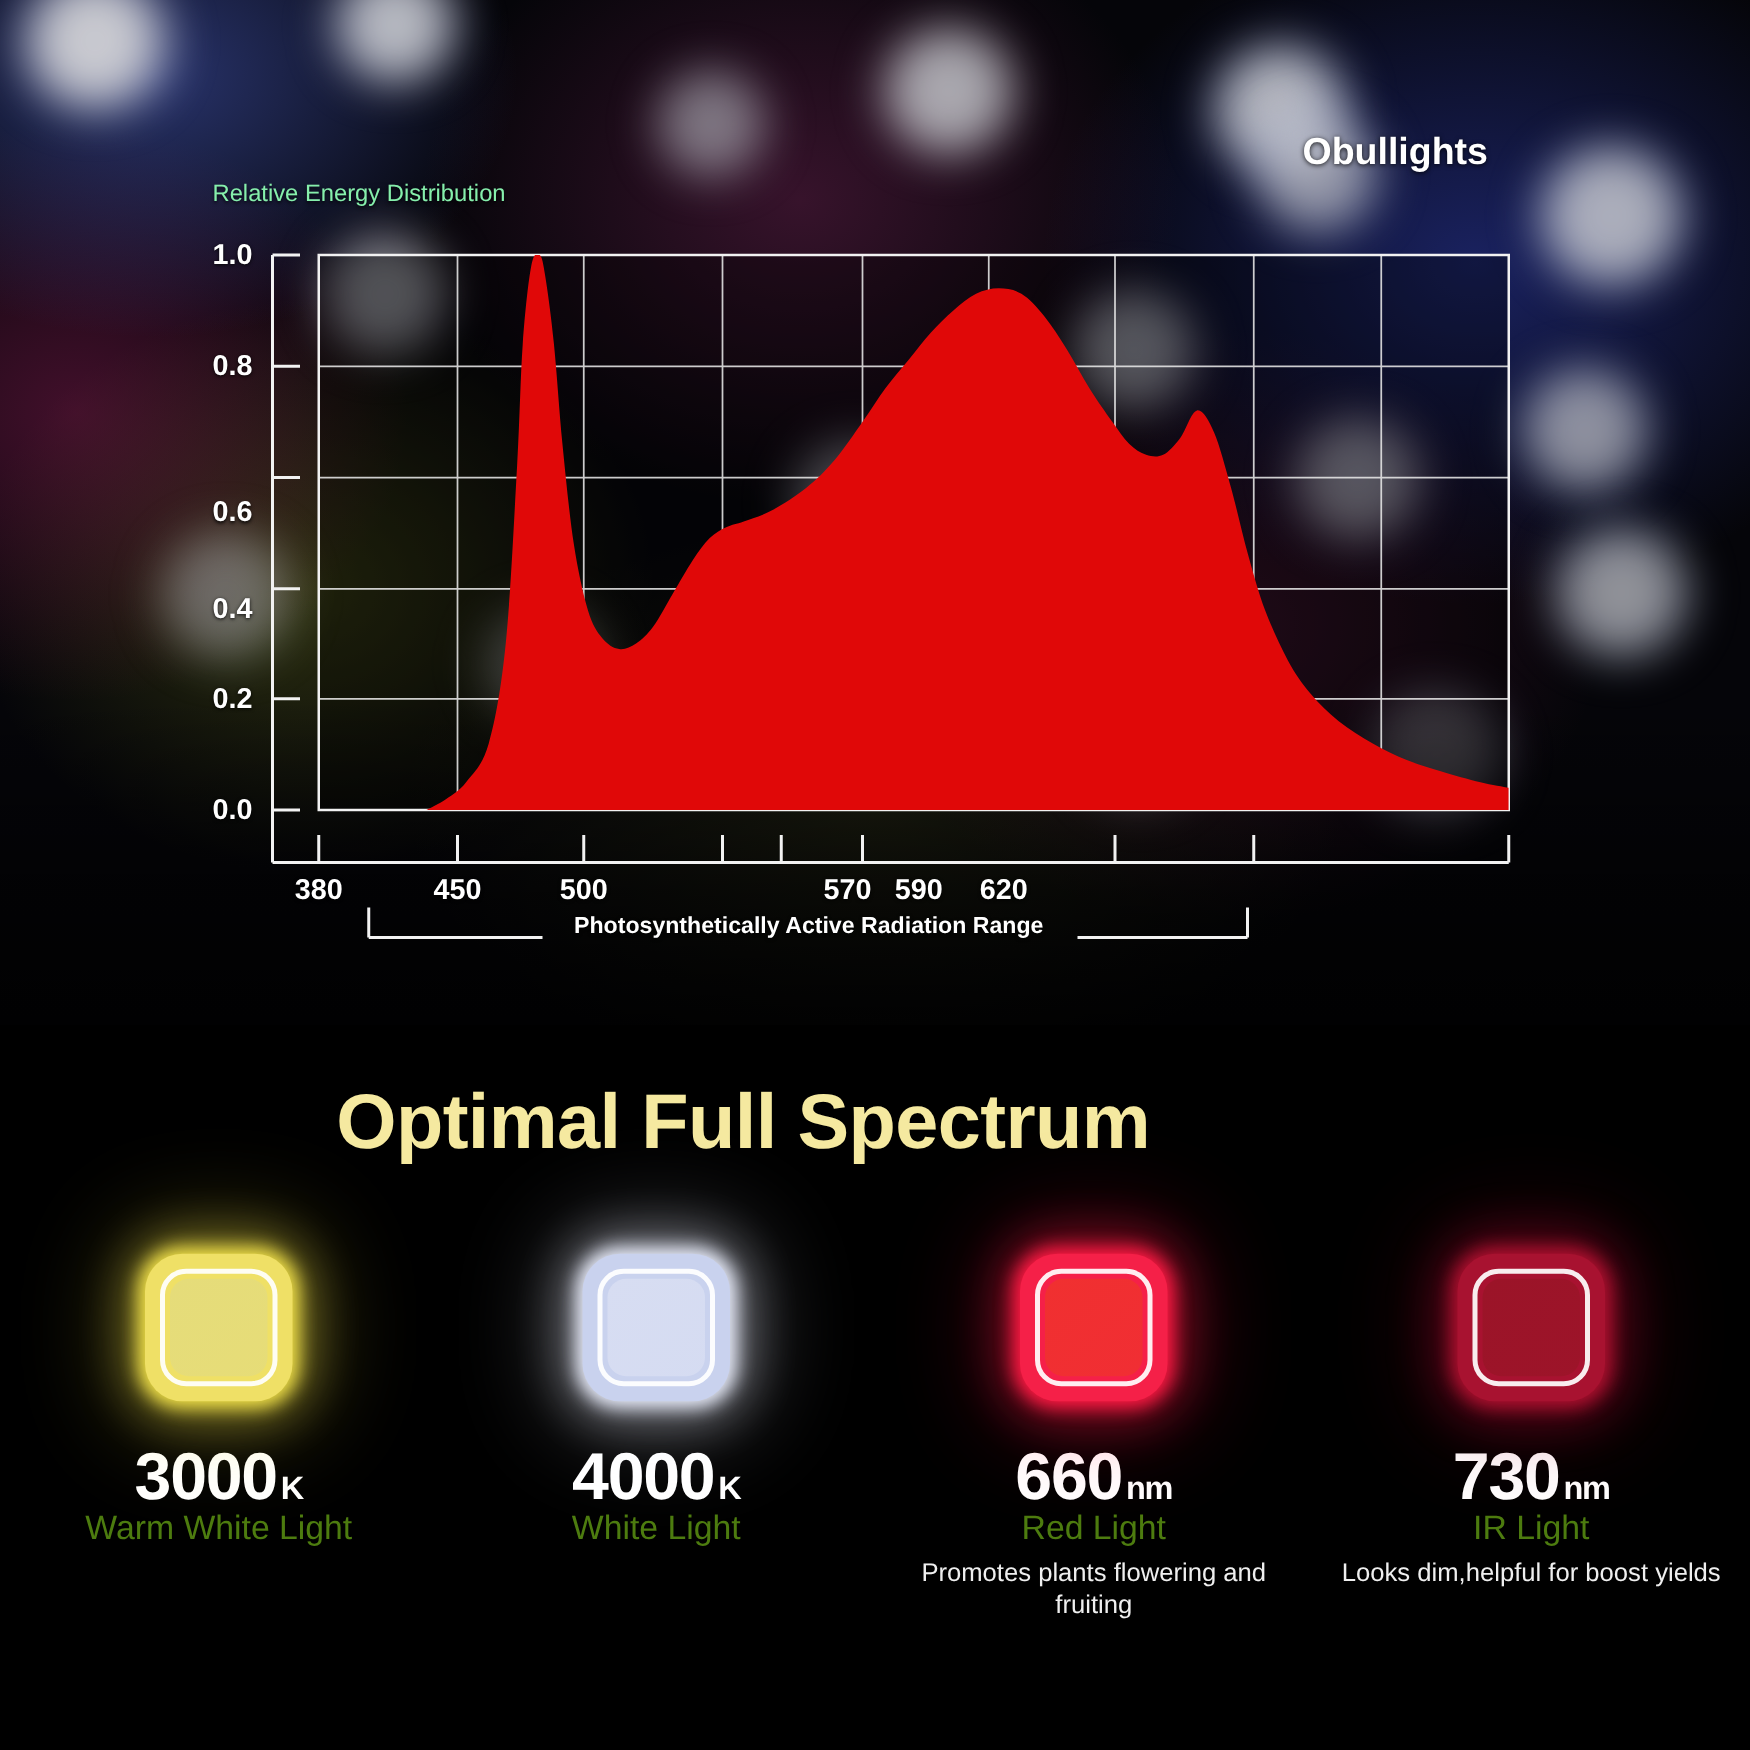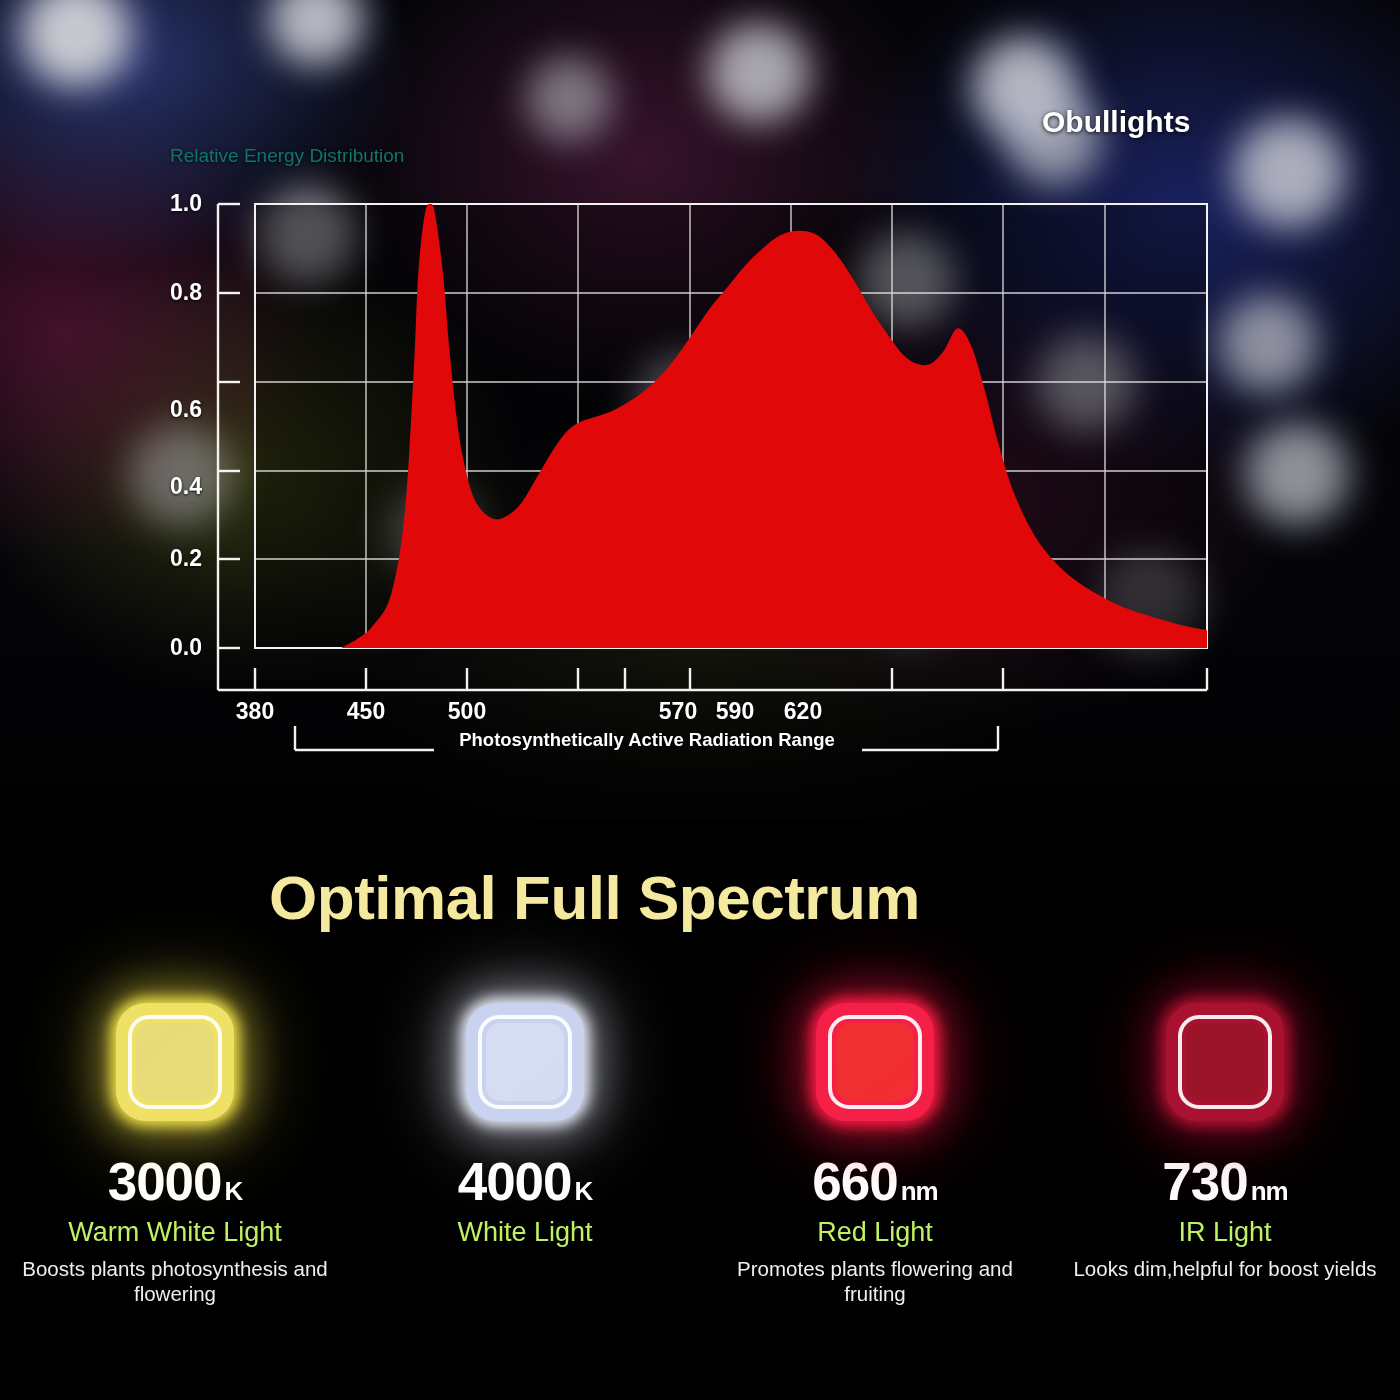--- a/index.html
+++ b/index.html
@@ -34,21 +34,21 @@
   
   #chart-wrap { position:absolute; left:0; top:0; width:1400px; height:820px; z-index:3; }
 
   .chart-title {
     position:absolute; left:170px; top:104px;
     font-size:29px; color:#fff; letter-spacing:.1px;
     text-shadow:0 1px 3px rgba(0,0,0,.8);
   }
   .chart-sub {
     position:absolute; left:170px; top:145px;
-    font-size:19px; color:#0f766e;
+    font-size:19px; color:#86efac;
     text-shadow:0 1px 3px rgba(0,0,0,.8);
   }
   .brand {
     position:absolute; left:1042px; top:105px;
     font-size:30px; font-weight:bold; color:#fff;
     text-shadow:0 1px 4px rgba(0,0,0,.85);
   }
 
   #plot-svg { position:absolute; left:0; top:0; width:1400px; height:820px; }
 
@@ -94,21 +94,21 @@
     position:absolute; left:20px; top:20px; width:78px; height:78px;
     border-radius:15px;
   }
 
   .val {
     margin-top:34px; color:#fff; font-weight:bold; font-size:53px;
     line-height:1; display:flex; align-items:baseline; letter-spacing:-1px;
   }
   .val .unit { font-size:26px; font-weight:bold; margin-left:3px; }
   .name {
-    margin-top:10px; color:#bef264; font-size:27px; line-height:1.1;
+    color:#4d7c0f; font-size:27px; line-height:1.1;
   }
   .desc {
     margin-top:8px; color:#efefef; font-size:20.5px; line-height:1.24;
     text-align:center; width:330px;
   }
 </style>
 </head>
 <body>
 
 <div id="bg">
@@ -251,21 +251,20 @@
   <div class="card">
     <div class="led" id="led0" style="background: rgb(239, 224, 102); box-shadow: rgb(242, 226, 73) 0px 0px 14px 5px, rgba(242, 226, 73, 0.4) 0px 0px 38px 16px, rgba(242, 226, 73, 0.2) 0px 0px 74px 30px;">
       <div class="ring"></div>
       <div class="core" style="background: linear-gradient(140deg, rgb(229, 220, 122), rgba(229, 220, 122, 0.867));"></div>
     </div>
     <div class="val">
       <span>3000</span>
         <span class="unit">K</span>
     </div>
     <div class="name">Warm White Light</div>
-    <div class="desc">Boosts plants photosynthesis and flowering</div>
   </div>
 
   <div class="card">
     <div class="led" id="led1" style="background: rgb(201, 210, 238); box-shadow: rgb(232, 236, 250) 0px 0px 14px 5px, rgba(232, 236, 250, 0.4) 0px 0px 38px 16px, rgba(232, 236, 250, 0.2) 0px 0px 74px 30px;">
       <div class="ring"></div>
       <div class="core" style="background: linear-gradient(140deg, rgb(215, 221, 242), rgba(215, 221, 242, 0.867));"></div>
     </div>
     <div class="val">
       <span>4000</span>
         <span class="unit">K</span>

